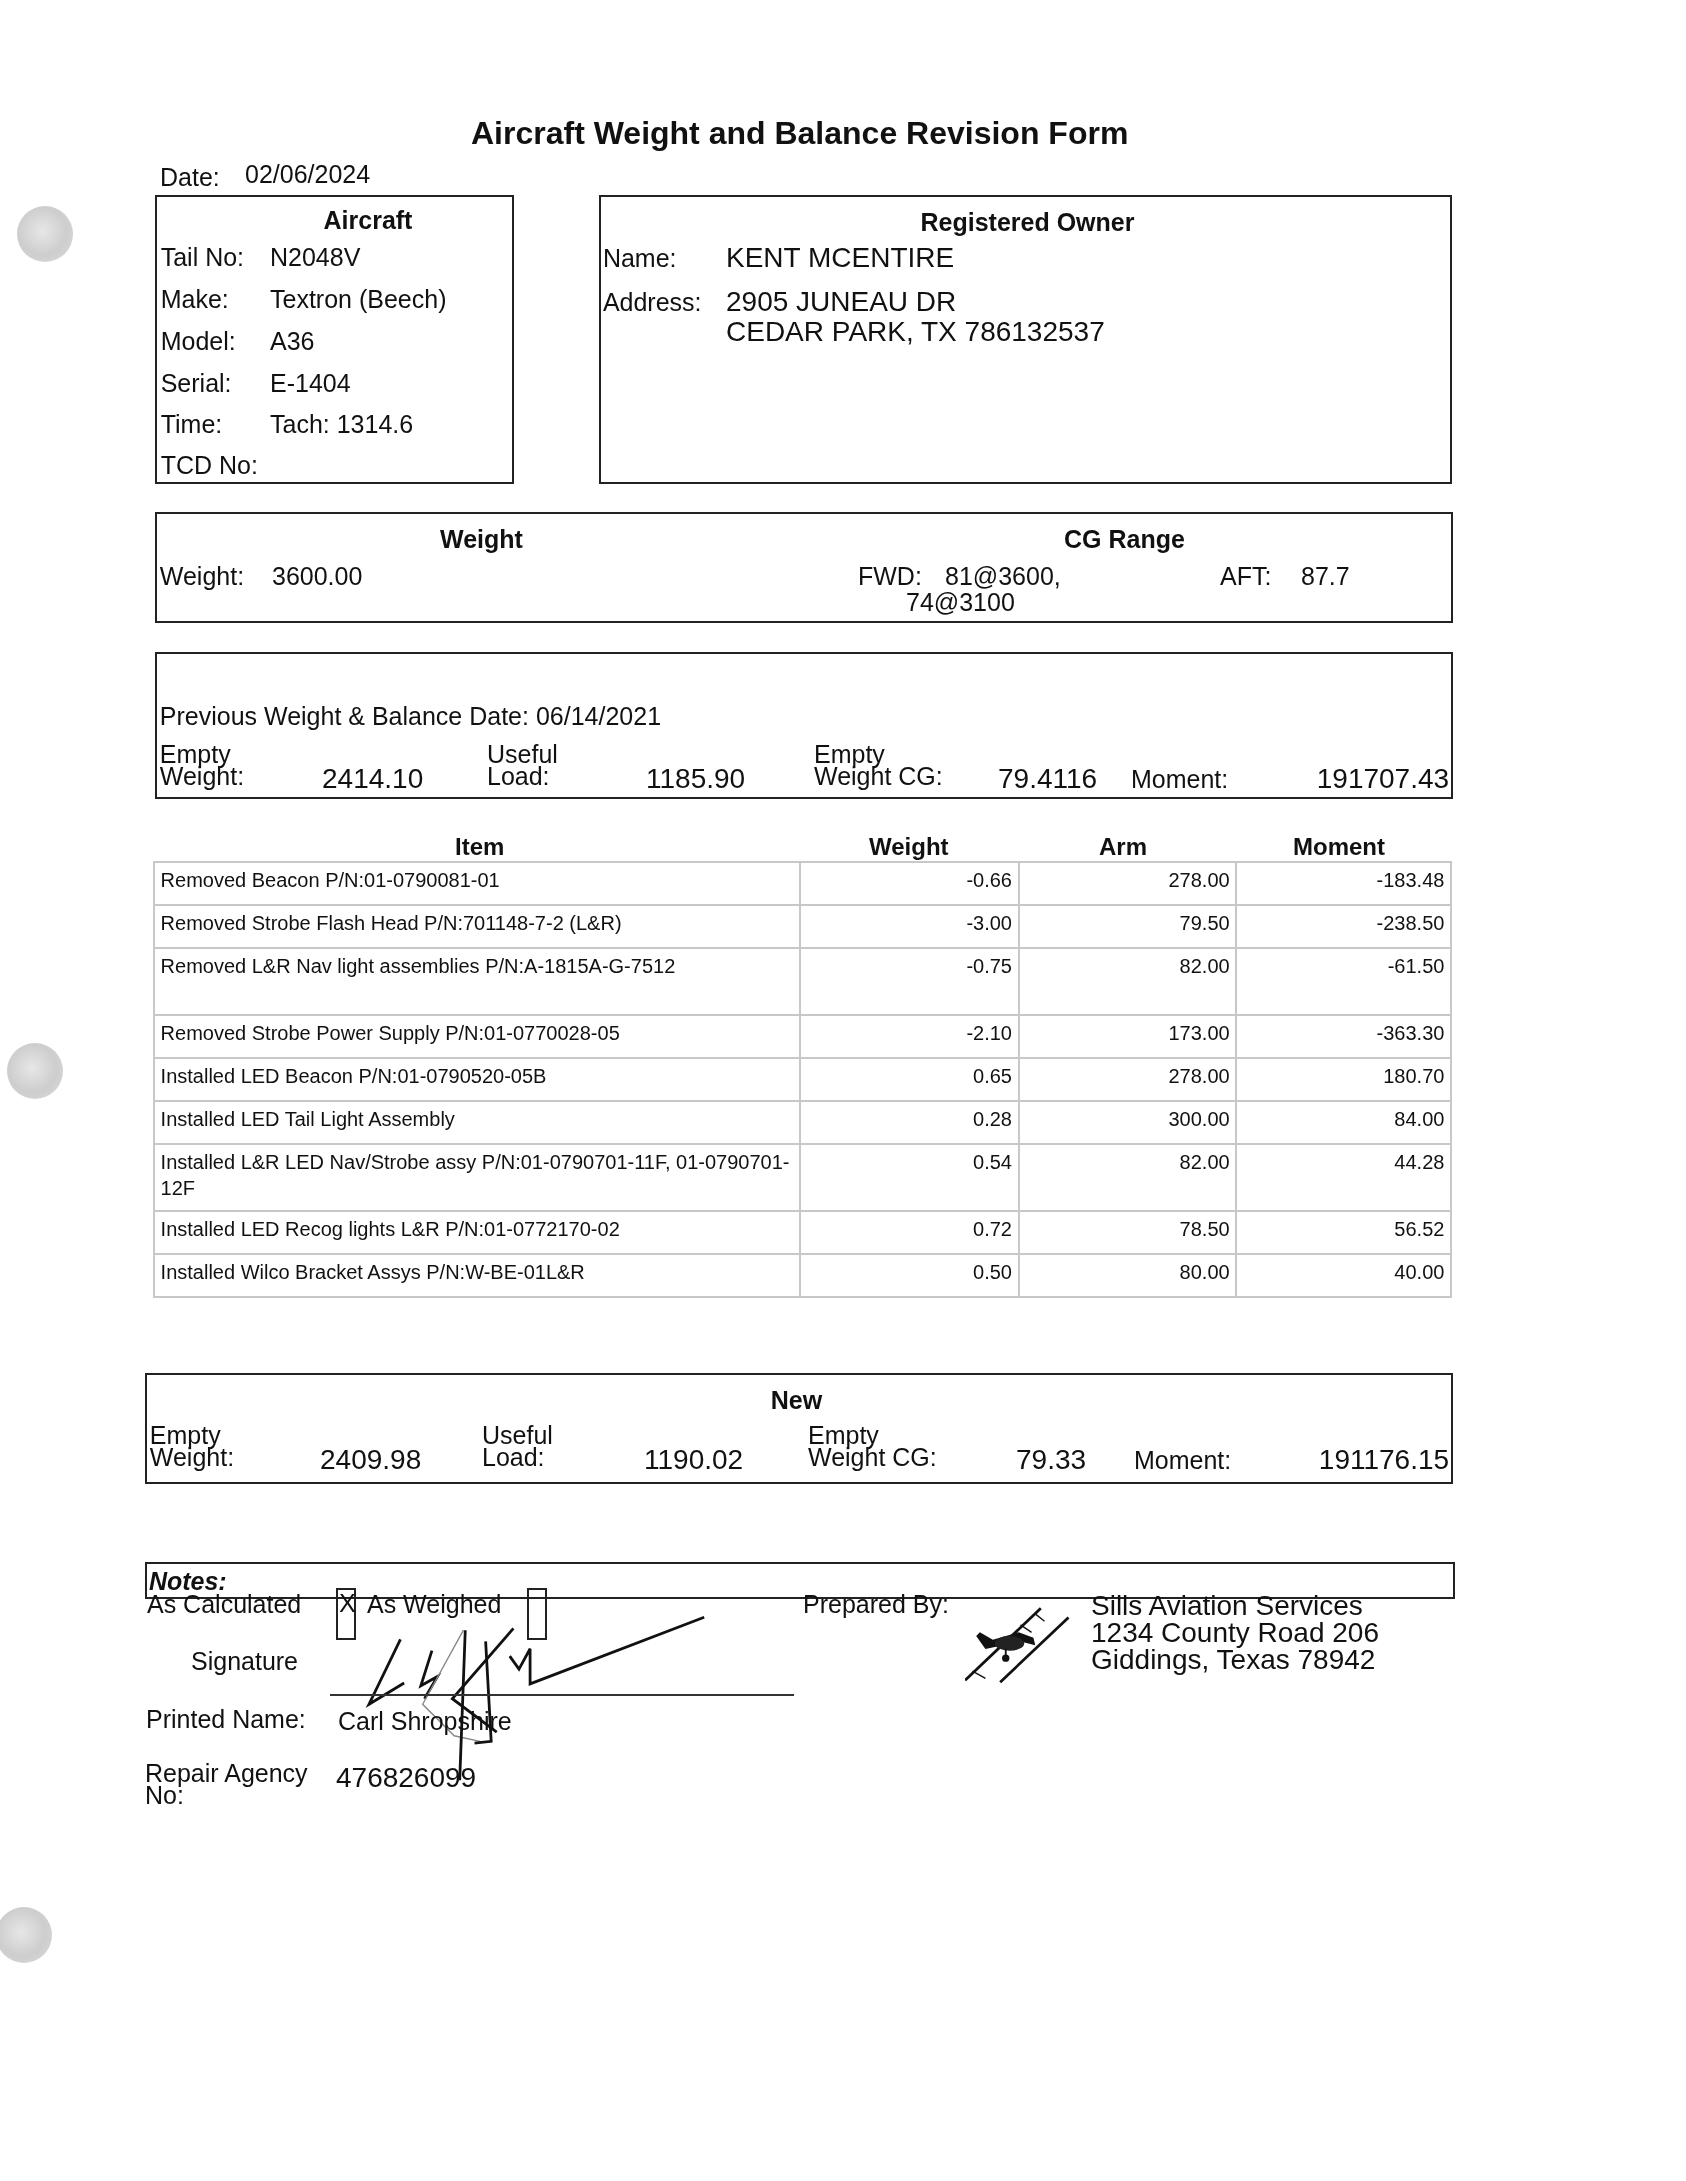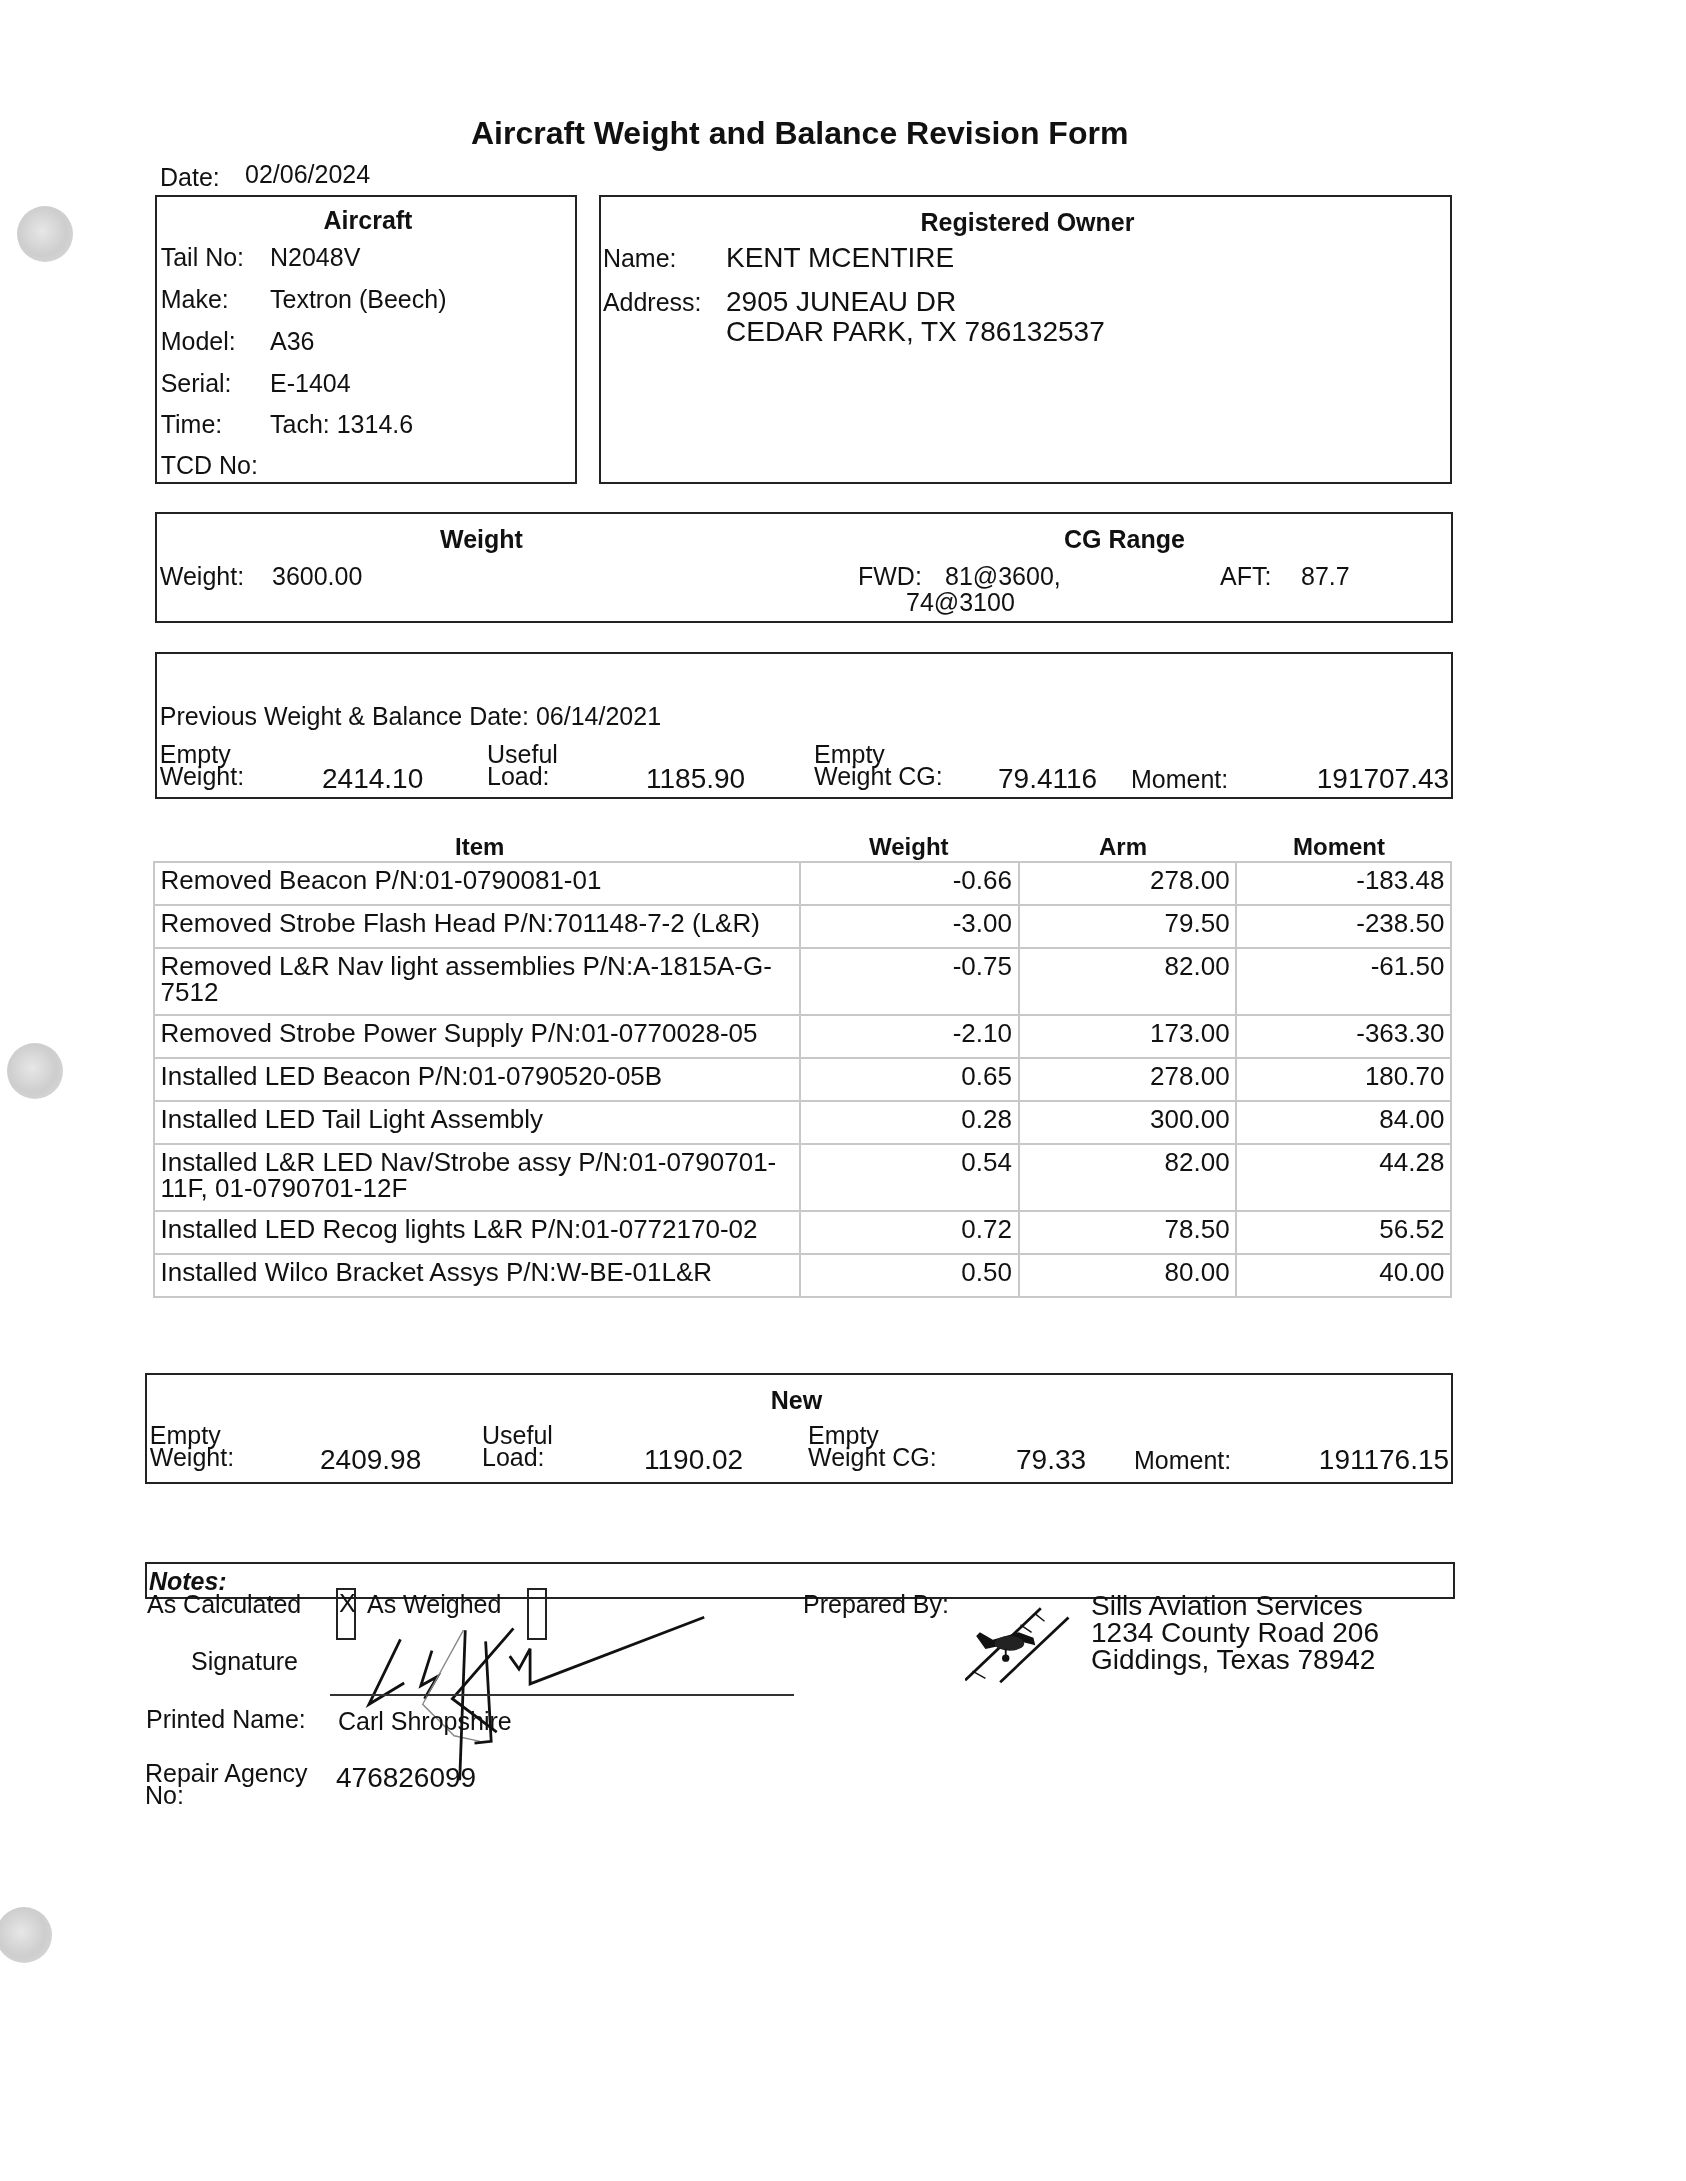--- a/index.html
+++ b/index.html
@@ -9,39 +9,39 @@
   .box { position:absolute; border:2.8px solid #222; box-sizing:border-box; background:#fff; }
   .bold { font-weight:bold; }
   .f27 { font-size:25px; }
   .f30 { font-size:28px; }
   .title { font-size:32px; font-weight:bold; }
   .punch { position:absolute; width:56px; height:56px; border-radius:50%;
            background:radial-gradient(circle at 45% 45%, #e4e4e4 0%, #c8c8c8 55%, #d8d8d8 100%); opacity:.9; }
   .center { text-align:center; }
   .right { text-align:right; }
   table.items { position:absolute; left:153px; top:861px; width:1299px; border-collapse:collapse; }
-  table.items td { border:2.8px solid #c8c8c8; font-size:26px; padding:3.7px 5.6px 5.6px 5.6px; vertical-align:top; line-height:26px; }
+  table.items td { border:2.8px solid #c8c8c8; font-size:20px; padding:3.7px 5.6px 5.6px 5.6px; vertical-align:top; line-height:26px; }
   table.items td.num { text-align:right; }
   .hdr { position:absolute; top:833px; font-size:24px; font-weight:bold; }
   .checkbox { position:absolute; border:2.8px solid #222; box-sizing:border-box; background:transparent; }
   .sigline { position:absolute; height:1.9px; background:#333; }
   .lbl-stack { line-height:22px; }
 </style>
 </head>
 <body>
 
 <div class="punch" style="left:16.7px;top:206px;"></div>
 <div class="punch" style="left:7.4px;top:1043px;"></div>
 <div class="punch" style="left:-3.7px;top:1907px;"></div>
 
 <div class="abs title" style="left:471px;top:115px;">Aircraft Weight and Balance Revision Form</div>
 <div class="abs f27" style="left:160px;top:163px;">Date:</div>
 <div class="abs f27" style="left:245px;top:160px;">02/06/2024</div>
 
-<div class="box" style="left:155px;top:195px;width:422px;height:289px;">
+<div class="box" style="left:155px;top:195px;width:359px;height:289px;">
   <div class="abs bold f27 center" style="left:0;width:422px;top:9.3px;">Aircraft</div>
   <div class="abs f27" style="left:3.7px;top:46px;">Tail No:</div>
   <div class="abs f27" style="left:113px;top:46px;">N2048V</div>
   <div class="abs f27" style="left:3.7px;top:88px;">Make:</div>
   <div class="abs f27" style="left:113px;top:88px;">Textron (Beech)</div>
   <div class="abs f27" style="left:3.7px;top:130px;">Model:</div>
   <div class="abs f27" style="left:113px;top:130px;">A36</div>
   <div class="abs f27" style="left:3.7px;top:172px;">Serial:</div>
   <div class="abs f27" style="left:113px;top:172px;">E-1404</div>
   <div class="abs f27" style="left:3.7px;top:213px;">Time:</div>

